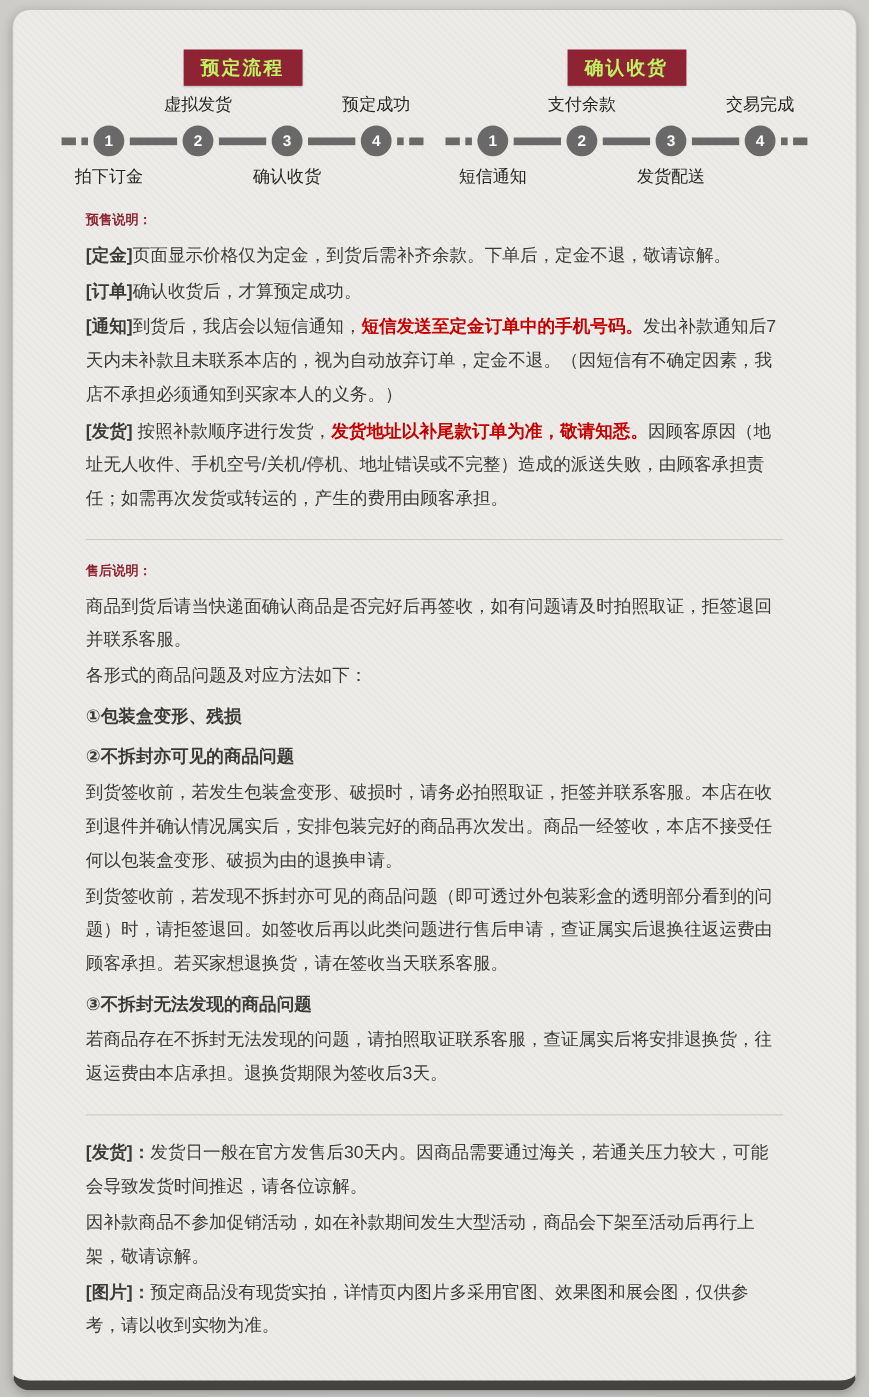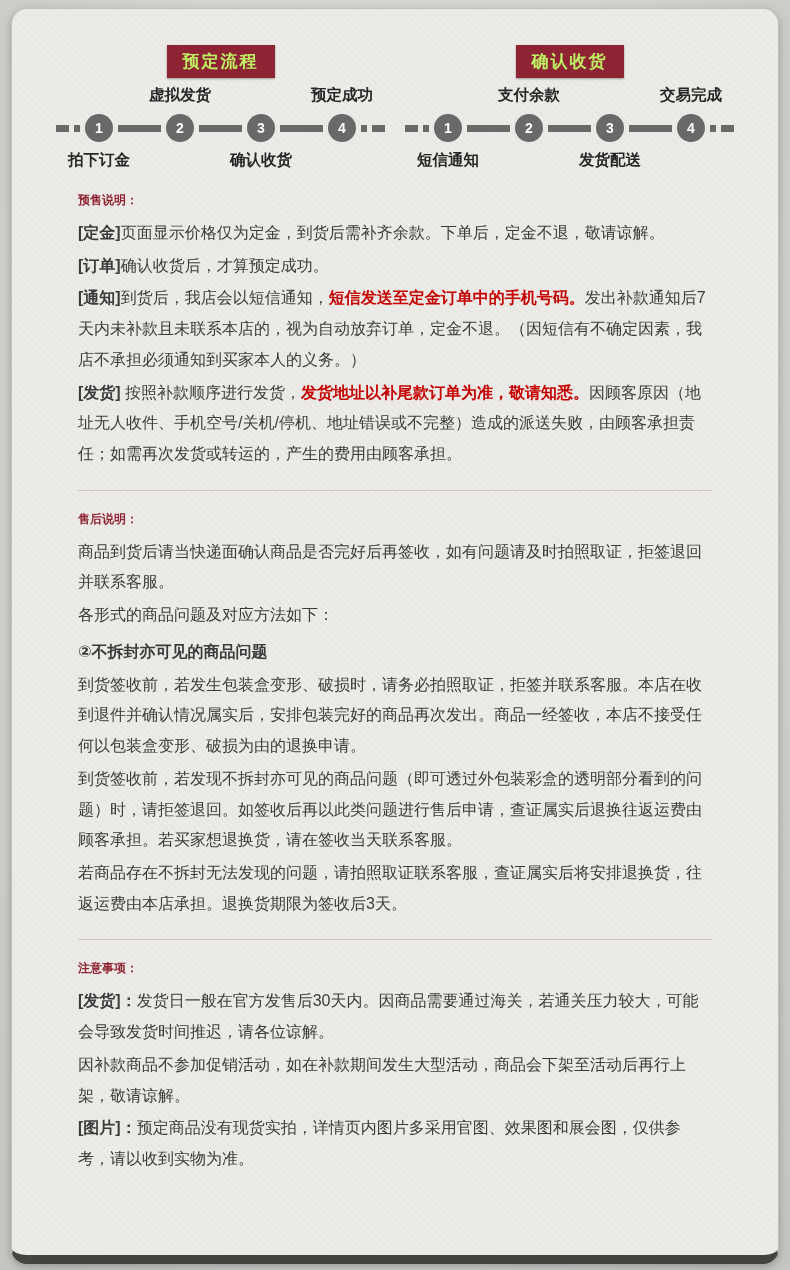--- a/index.html
+++ b/index.html
@@ -43,21 +43,21 @@
   .bar { flex:1 1 auto; height:7px; background:#696969; }
   .step { position:relative; width:28px; height:28px; flex:0 0 28px; }
   .circle {
     display:flex; align-items:center; justify-content:center;
     width:28px; height:28px; border-radius:50%;
     background:#696969; color:#fff;
     font-size:14px; font-weight:bold;
   }
   .lbl {
     position:absolute; left:50%; transform:translateX(-50%);
-    white-space:nowrap; font-weight:bold; color:#262626; font-size:15.5px;
+    white-space:nowrap; font-weight:normal; color:#262626; font-size:15.5px;
   }
   .lbl.above { bottom:36px; }
   .lbl.below { top:36px;text-align:right; }
 
   
   .content { padding:0 66px; }
   .sec-heading { color:#8e2433; font-size:12px; font-weight:bold; margin:16px 0 9px; }
   .para { font-size:16px; line-height:1.92; color:#3b3b3b; margin-bottom:2px; }
   .para.gap-top { margin-top:6px; }
   .seg.b { font-weight:bold; }
@@ -145,30 +145,31 @@
         <p class="para"><span class="seg b">[通知]</span><span class="seg">到货后，我店会以短信通知，</span><span class="seg r">短信发送至定金订单中的手机号码。</span><span class="seg">发出补款通知后7天内未补款且未联系本店的，视为自动放弃订单，定金不退。（因短信有不确定因素，我店不承担必须通知到买家本人的义务。）</span></p>
         <p class="para"><span class="seg b">[发货] </span><span class="seg">按照补款顺序进行发货，</span><span class="seg r">发货地址以补尾款订单为准，敬请知悉。</span><span class="seg">因顾客原因（地址无人收件、手机空号/关机/停机、地址错误或不完整）造成的派送失败，由顾客承担责任；如需再次发货或转运的，产生的费用由顾客承担。</span></p>
       </section>
 
       <hr class="divider">
 
       <section>
         <h3 class="sec-heading">售后说明：</h3>
         <p class="para"><span class="seg">商品到货后请当快递面确认商品是否完好后再签收，如有问题请及时拍照取证，拒签退回并联系客服。</span></p>
         <p class="para"><span class="seg">各形式的商品问题及对应方法如下：</span></p>
+        <p class="para gap-top"><span class="seg b">①包装盒变形、残损</span></p>
         <p class="para gap-top"><span class="seg b">②不拆封亦可见的商品问题</span></p>
         <p class="para"><span class="seg">到货签收前，若发生包装盒变形、破损时，请务必拍照取证，拒签并联系客服。本店在收到退件并确认情况属实后，安排包装完好的商品再次发出。商品一经签收，本店不接受任何以包装盒变形、破损为由的退换申请。</span></p>
         <p class="para"><span class="seg">到货签收前，若发现不拆封亦可见的商品问题（即可透过外包装彩盒的透明部分看到的问题）时，请拒签退回。如签收后再以此类问题进行售后申请，查证属实后退换往返运费由顾客承担。若买家想退换货，请在签收当天联系客服。</span></p>
+        <p class="para gap-top"><span class="seg b">③不拆封无法发现的商品问题</span></p>
         <p class="para"><span class="seg">若商品存在不拆封无法发现的问题，请拍照取证联系客服，查证属实后将安排退换货，往返运费由本店承担。退换货期限为签收后3天。</span></p>
       </section>
 
       <hr class="divider">
 
       <section>
-        <h3 class="sec-heading">注意事项：</h3>
         <p class="para"><span class="seg b">[发货]：</span><span class="seg">发货日一般在官方发售后30天内。因商品需要通过海关，若通关压力较大，可能会导致发货时间推迟，请各位谅解。</span></p>
         <p class="para"><span class="seg">因补款商品不参加促销活动，如在补款期间发生大型活动，商品会下架至活动后再行上架，敬请谅解。</span></p>
         <p class="para"><span class="seg b">[图片]：</span><span class="seg">预定商品没有现货实拍，详情页内图片多采用官图、效果图和展会图，仅供参考，请以收到实物为准。</span></p>
       </section>
 
     </div>
   </div>
 </div>
 
 </body></html>

